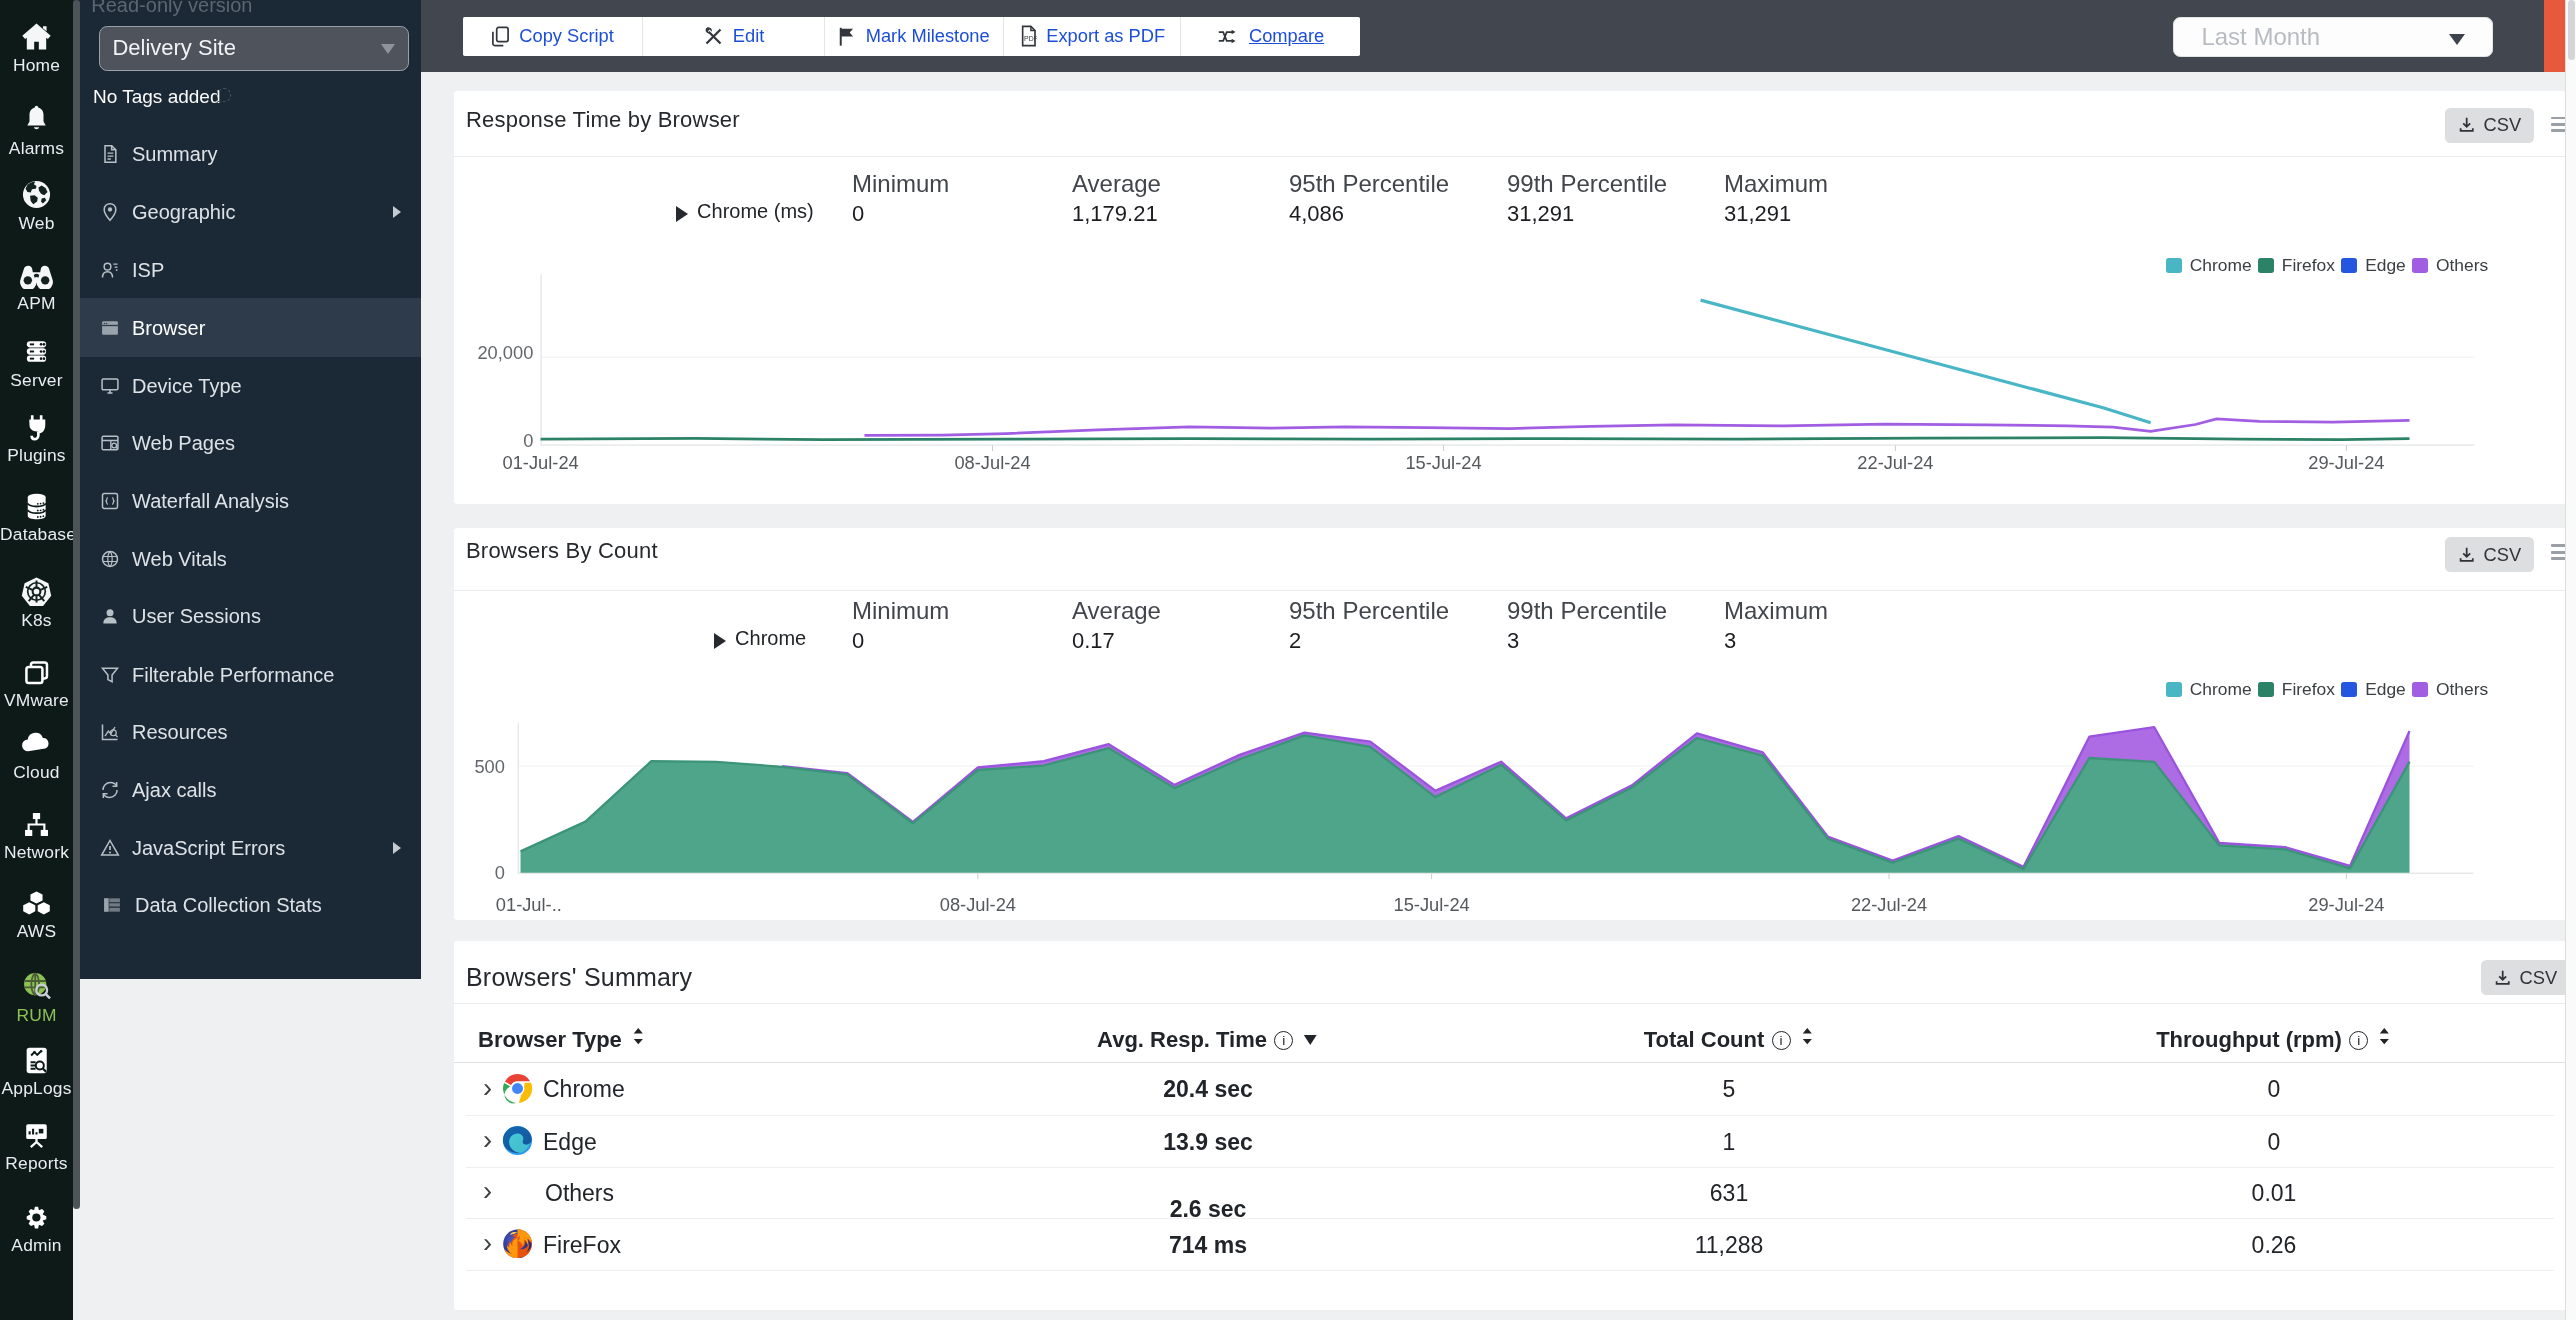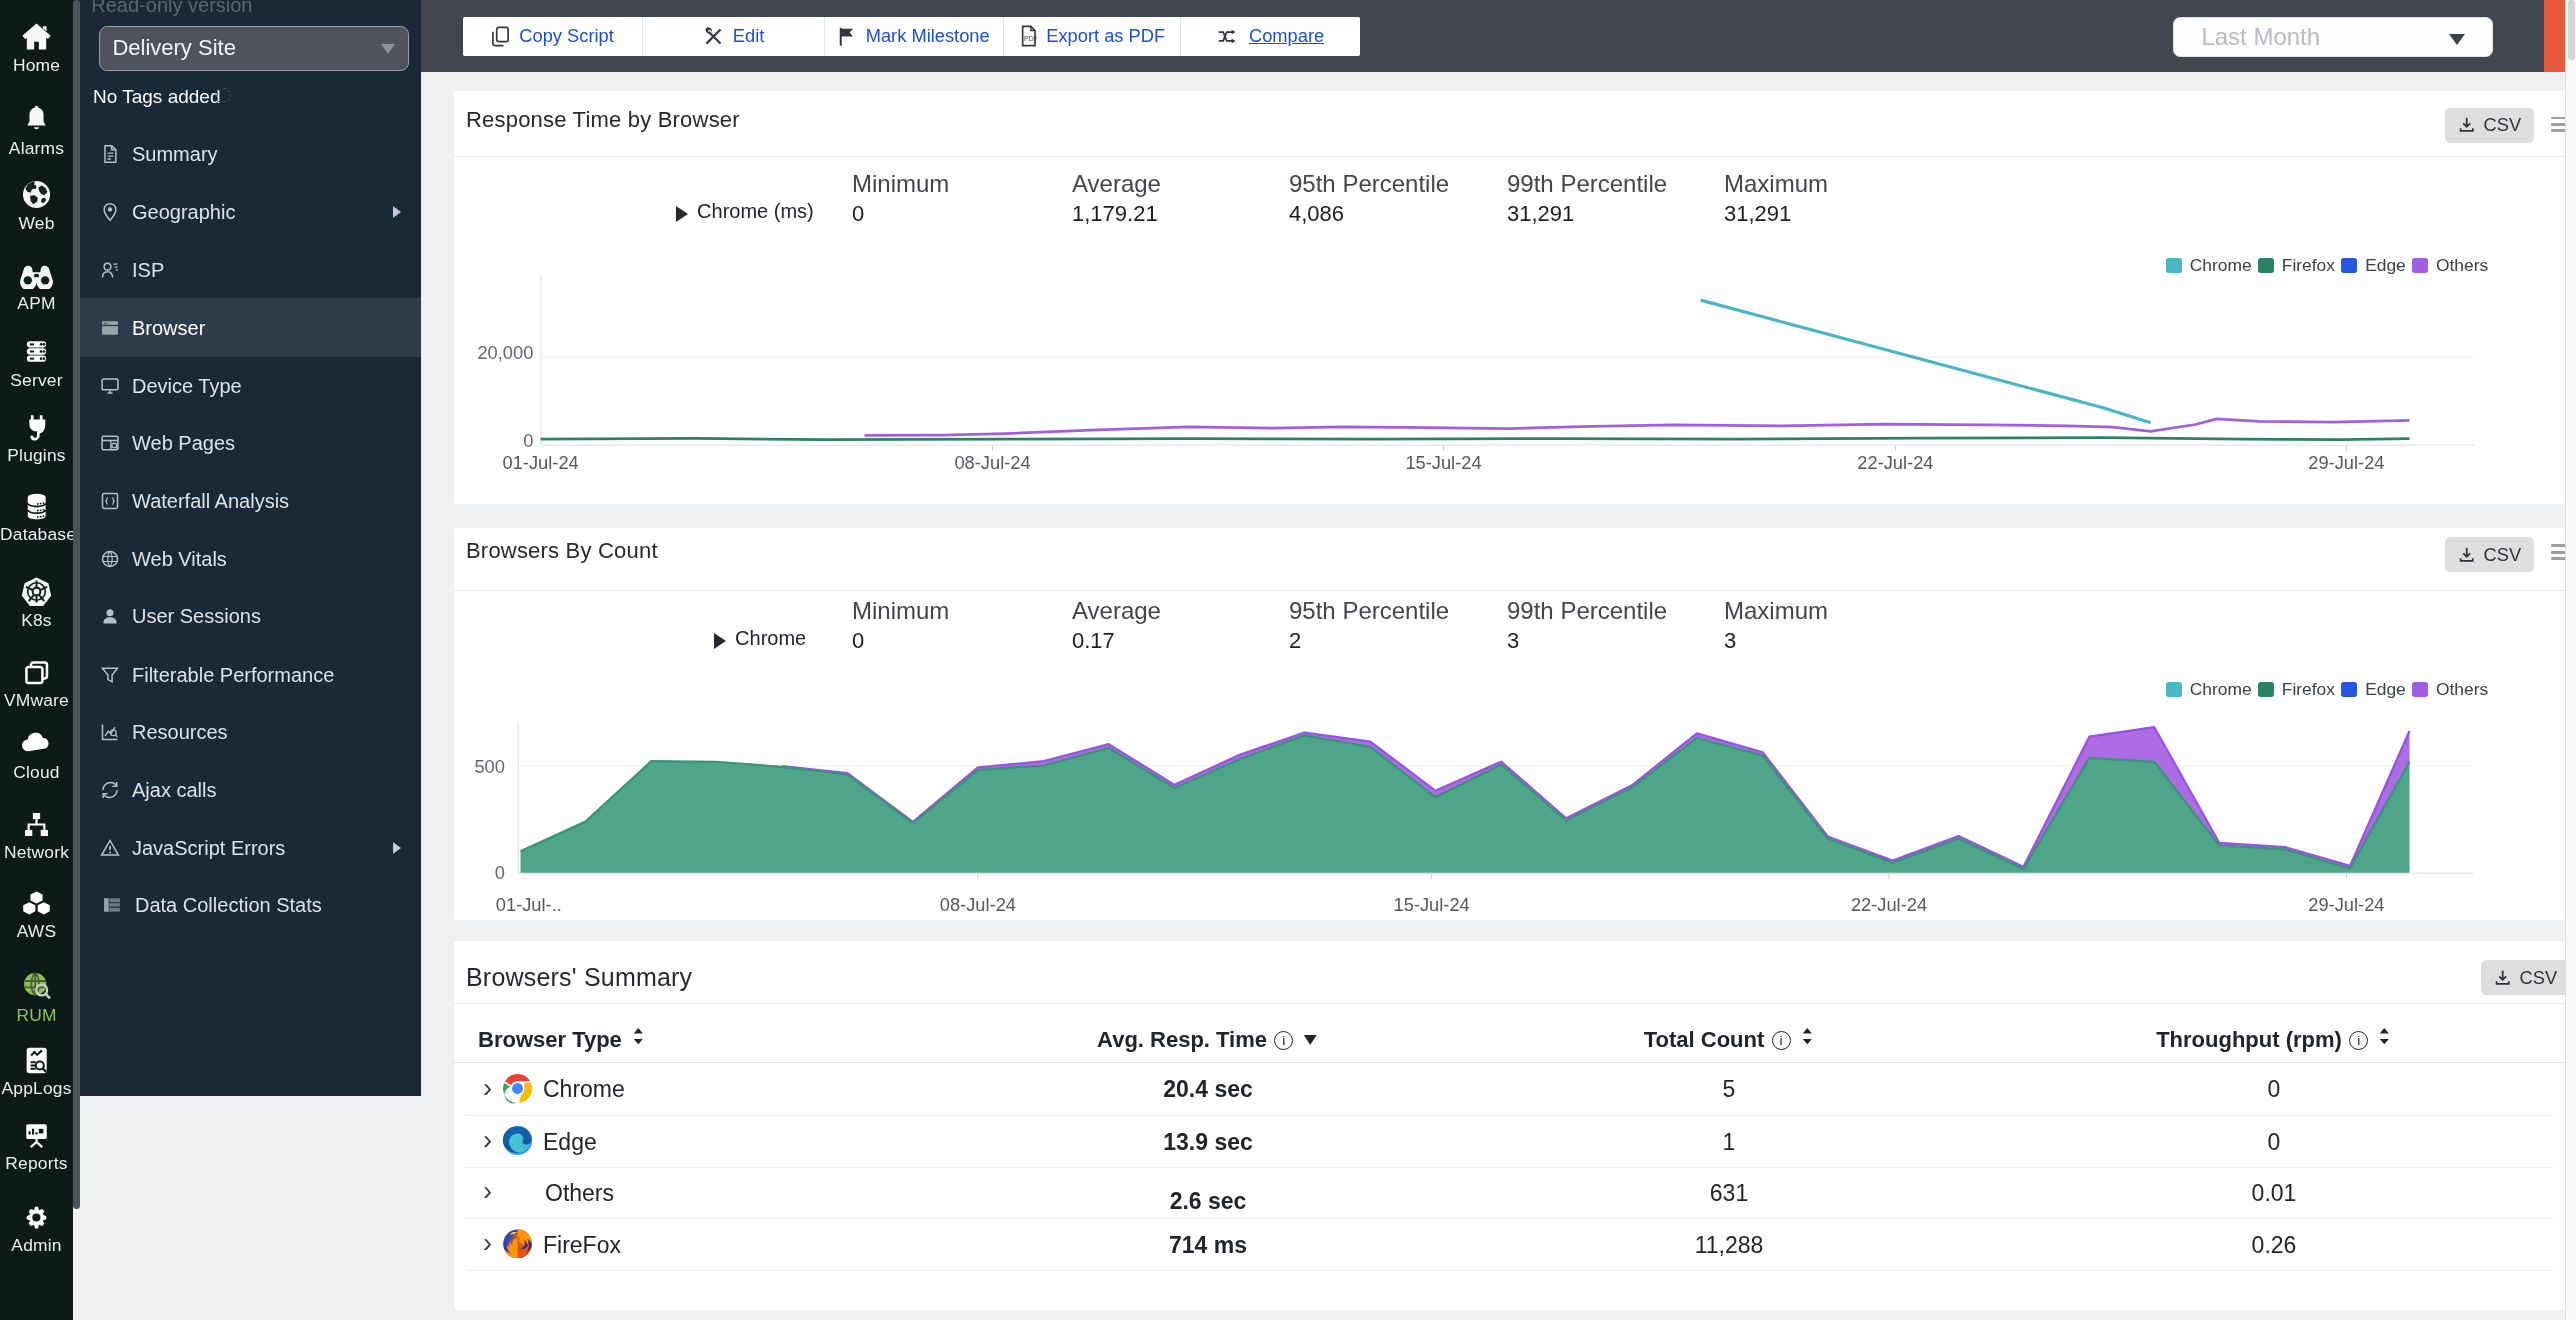--- a/index.html
+++ b/index.html
@@ -6,21 +6,21 @@
 html,body { width:2576px; height:1321px; overflow:hidden; }
 body { font-family:"Liberation Sans", sans-serif; position:relative; background:#eef0f1; }
 .abs { position:absolute; }
 
 #rail { left:0; top:0; width:73px; height:1321px; background:#0d1a18; z-index:30; }
 .ritem { position:absolute; left:0; width:73px; text-align:center; color:#e9edef; }
 .ritem .lbl { font-size:17.4px; letter-spacing:0.2px; }
 .ritem svg { display:block; margin:0 auto; }
 #railthumb { left:73px; top:0; width:7.3px; height:1209px; background:#4c5359; border-radius:3.7px; z-index:31; }
 
-#snav { left:73px; top:0; width:348px; height:1096px; background:#1b2836; z-index:20; }
+#snav { left:73px; top:0; width:348px; height:979px; background:#1b2836; z-index:20; }
 .nitem { position:absolute; left:0; width:348px; height:58px; color:#dde2e7; }
 .nitem .txt { position:absolute; left:59px; top:50%; transform:translateY(-50%); font-size:20px; }
 .nitem .ic { position:absolute; left:27.4px; top:50%; transform:translateY(-50%); width:20px; height:20px; }
 .nitem .arr { position:absolute; right:20px; top:50%; transform:translateY(-50%); width:0; height:0; border-left:8.2px solid #c3cad1; border-top:6.4px solid transparent; border-bottom:6.4px solid transparent; }
 .nsel { background:#2d3b4b; color:#fff; }
 
 #topbar { left:421px; top:0; width:2123px; height:72px; background:#42474f; z-index:10; }
 #btngroup { position:absolute; left:42px; top:16.5px; height:39px; background:#fff; border-radius:1.8px; display:flex; align-items:stretch; }
 .tbtn { display:flex; align-items:center; justify-content:center; font-size:18.3px; color:#1d4ed8; border-right:0.9px solid #e2e4e6; white-space:nowrap; }
 .tbtn:last-child { border-right:none;text-decoration:underline; }
@@ -497,21 +497,21 @@
         <path d="M17 1.3 C25.8 1.3 32.8 8.4 32.8 17.2 C32.8 26 25.8 33 17 33 C10.5 33 4.9 29.2 2.6 23.6 C5 27 9 29 13 28.7 C9 26.6 6.8 23 7 18.8 C7.1 17 8 14.8 9.3 13.6 C8.9 15 9.2 16.4 10 17.3 C10.3 13.9 12 11.2 15 9.9 C13.6 9.3 12 9.3 10.7 9.8 C12 7.6 14.3 6.2 17 6.3 C21.8 6.4 25.6 10.2 25.6 14.9 C25.6 19 23 22.3 19.2 23.3 C24 24 28.3 21 29.8 16.6 C30.3 20.4 29 24.2 26.6 26.9 C30.4 24.2 32.8 19.8 32.8 17.2" fill="#e8540e"></path>
         <path d="M17 1.3 C24 1.3 30.3 5.9 32.1 12.4 C32.6 14 32.8 15.6 32.8 17.2 C31.5 13.8 29.5 12 27.6 11.6 C29 14.4 29.3 17.2 28.6 19.8 C27.6 16.2 25.9 13.6 23.6 12.2 C24.7 14.8 24.4 17.7 22.9 19.9 C22.1 17 20.3 14.9 17.6 13.9 C19.5 12.4 20 10.2 19.2 8.2 C18.5 9.9 17.3 11 15.6 11.6 C13 12.6 11.3 15 11.3 17.9 C11.3 18.6 11.4 19.3 11.6 19.9 C10.2 19 9.5 17.6 9.5 15.9 C8.2 17.5 7.7 19.5 8.2 21.5 C6.9 20.9 6 19.9 5.5 18.6 C5.1 22.9 7.6 26.9 11.6 28.4 C7 27.7 3.4 24.3 2.6 23.6 C4.6 29.1 10.3 33 17 33" fill="#ff980e"></path>
         <path d="M13.2 6.5 C14.4 5.7 15.8 5.2 17.3 5.2 C15.9 4.3 14.1 4 12.4 4.5 C10.7 5 9.4 6.2 8.7 7.7 C10 6.9 11.6 6.5 13.2 6.5 Z" fill="#ffc94d"></path>
       </svg></div>
   <div class="td" style="left:89px;top:135px;">Chrome</div>
   <div class="td" style="left:89px;top:188px;">Edge</div>
   <div class="td" style="left:91px;top:239px;">Others</div>
   <div class="td" style="left:89px;top:291px;">FireFox</div>
   <div class="td tdb" style="left:617px;top:135px;width:274px;text-align:center;">20.4 sec</div>
   <div class="td tdb" style="left:617px;top:188px;width:274px;text-align:center;">13.9 sec</div>
-  <div class="td tdb" style="left:617px;top:247px;width:274px;text-align:center;">2.6 sec</div>
+  <div class="td tdb" style="left:617px;top:255px;width:274px;text-align:center;">2.6 sec</div>
   <div class="td tdb" style="left:617px;top:291px;width:274px;text-align:center;">714 ms</div>
   <div class="td" style="left:1138px;top:135px;width:274px;text-align:center;">5</div>
   <div class="td" style="left:1138px;top:188px;width:274px;text-align:center;">1</div>
   <div class="td" style="left:1138px;top:239px;width:274px;text-align:center;">631</div>
   <div class="td" style="left:1138px;top:291px;width:274px;text-align:center;">11,288</div>
   <div class="td" style="left:1683px;top:135px;width:274px;text-align:center;">0</div>
   <div class="td" style="left:1683px;top:188px;width:274px;text-align:center;">0</div>
   <div class="td" style="left:1683px;top:239px;width:274px;text-align:center;">0.01</div>
   <div class="td" style="left:1683px;top:291px;width:274px;text-align:center;">0.26</div>
 </div>

